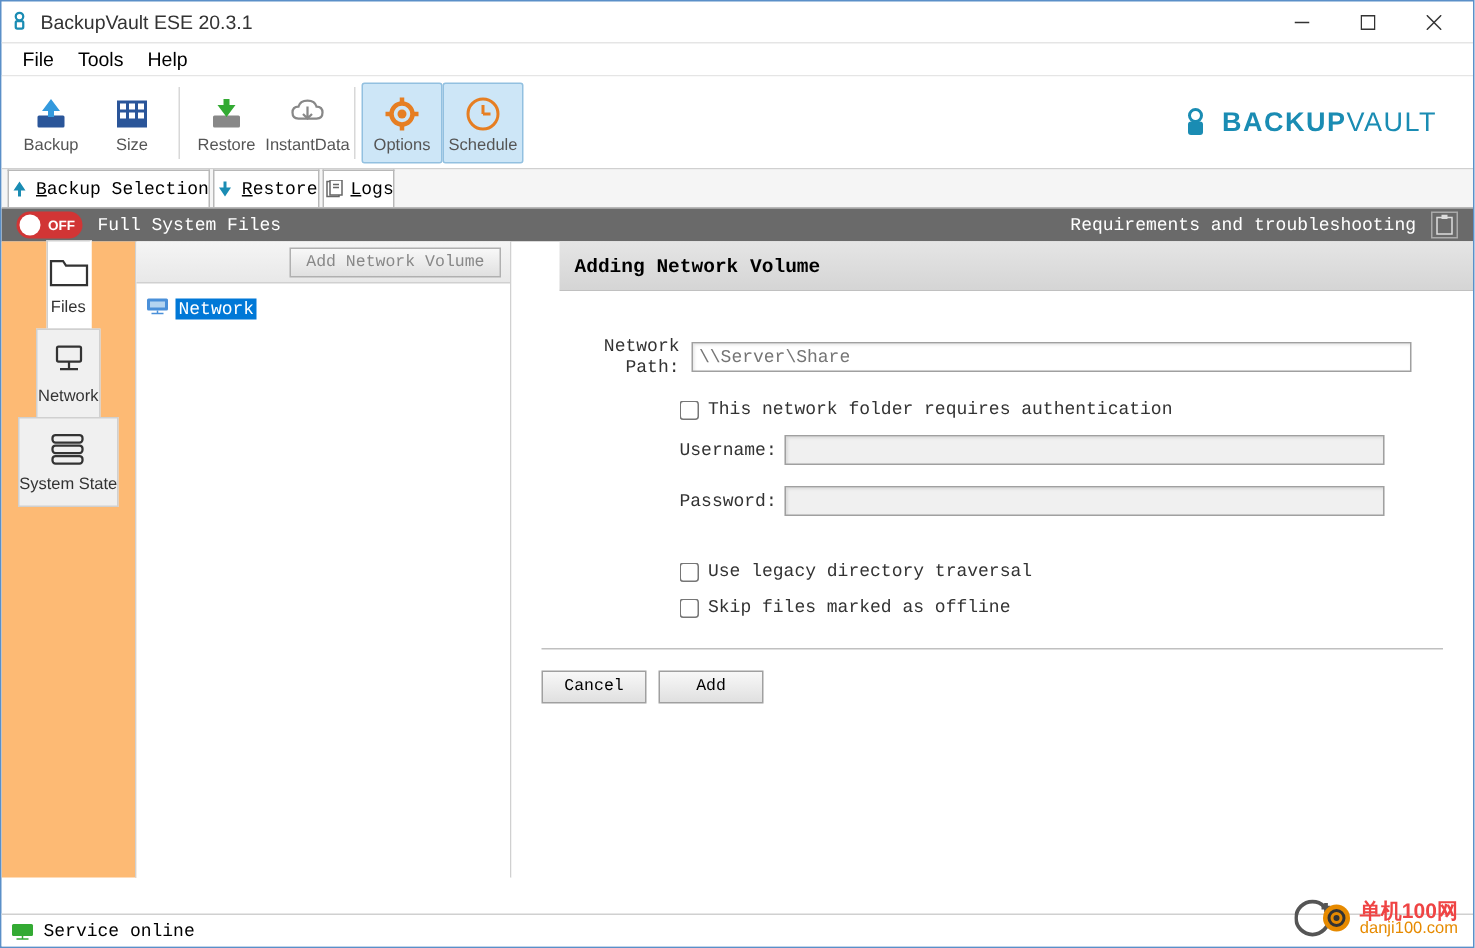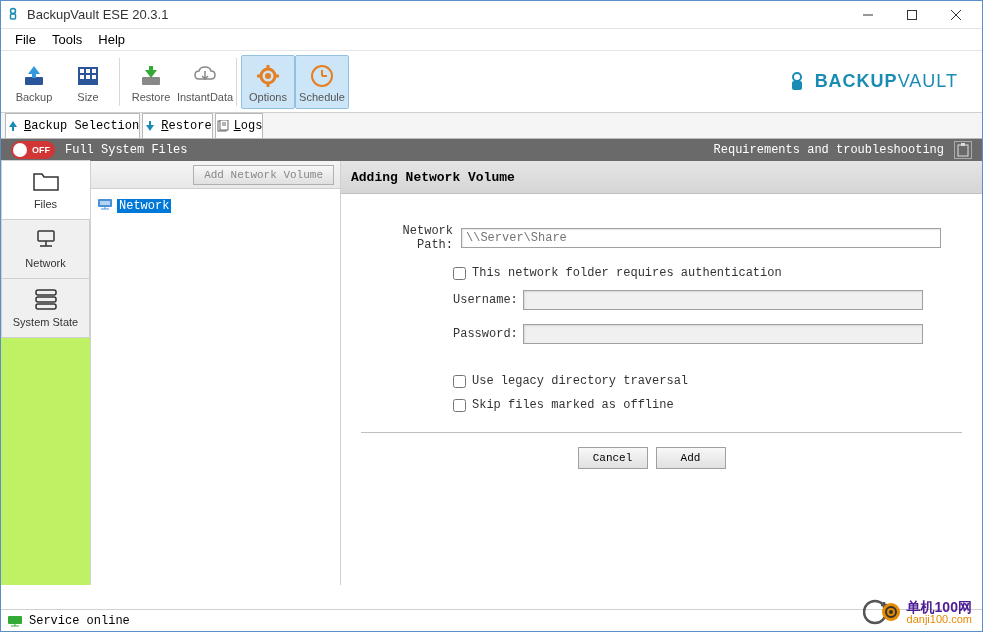--- a/index.html
+++ b/index.html
@@ -29,53 +29,53 @@
 
 .greybar { height: 22px; background: #6a6a6a; display: flex; align-items: center; padding: 0 10px; color: #fff; font-family: "Courier New", monospace; font-size: 12px; }
 .toggle-off { width: 44px; height: 18px; background: #d13535; border-radius: 9px; display: flex; align-items: center; padding: 0 2px; margin-right: 10px; position: relative; }
 .toggle-off .knob { width: 14px; height: 14px; background: #fff; border-radius: 50%; }
 .toggle-off .lbl { position: absolute; right: 5px; color: #fff; font-size: 9px; font-family: Arial; font-weight: bold; }
 .greybar .req-link { margin-left: auto; cursor: default; }
 .greybar .clip-icon { width: 18px; height: 18px; border: 1px solid #aaa; margin-left: 10px; display: flex; align-items: center; justify-content: center; }
 
 .workarea { display: flex; height: 424px; }
 
-.side-tabs { width: 90px; background: #bef264; display: flex; flex-direction: column; border-right: 1px solid #d0d0d0; }
+.side-tabs { width: 90px; background: #fdba74; display: flex; flex-direction: column; border-right: 1px solid #d0d0d0; align-items: center; }
 .side-tab { height: 60px; display: flex; flex-direction: column; align-items: center; justify-content: center; border: 1px solid #d0d0d0; margin: -1px 0 0 0; cursor: default; gap: 4px; font-size: 11px; color: #333; }
 .side-tab.active { background: #fff; border-right: 1px solid #fff; }
 .side-tab:not(.active) { background: #f0f0f0; }
 
 .tree-panel { width: 250px; background: #fff; border-right: 1px solid #d0d0d0; display: flex; flex-direction: column; }
 .tree-header { height: 28px; background: linear-gradient(#f5f5f5,#e8e8e8); border-bottom: 1px solid #d0d0d0; display: flex; align-items: center; justify-content: flex-end; padding: 0 6px; }
 .tree-header .add-btn { border: 1px solid #b0b0b0; background: linear-gradient(#f8f8f8,#e0e0e0); padding: 3px 10px; font-family: "Courier New", monospace; font-size: 11px; color: #888; cursor: default; }
 .tree-body { flex: 1; padding: 8px 4px; }
 .tree-item { display: flex; align-items: center; gap: 4px; padding: 1px 2px; }
 .tree-item.selected .tree-label { background: #0078d7; color: #fff; padding: 0 2px; }
 .tree-label { font-family: "Courier New", monospace; font-size: 12px; }
 
 .form-panel { flex: 1; background: #fff; display: flex; flex-direction: column; }
-.form-header { height: 28px; background: linear-gradient(#e5e5e5,#d5d5d5); border-bottom: 1px solid #c0c0c0; display: flex; align-items: center; padding: 16px 10px; font-family: "Courier New", monospace; font-size: 13px; font-weight: bold; }
+.form-header { height: 28px; background: linear-gradient(#e5e5e5,#d5d5d5); border-bottom: 1px solid #c0c0c0; display: flex; align-items: center; padding: 16px 10px; font-family: "Courier New", monospace; font-size: 13px; font-weight: bold; margin-left: 32px; }
 .form-body { flex: 1; padding: 30px 20px 10px 20px; font-family: "Courier New", monospace; font-size: 12px; color: #333; }
 .form-row { display: flex; align-items: center; margin-bottom: 14px; }
 .form-row .row-label { width: 100px; text-align: right; padding-right: 8px; }
 .form-row input[type=text], .form-row input[type=password] { flex: 1; max-width: 480px; height: 20px; border: 1px solid #a0a0a0; padding: 0 4px; font-family: "Courier New", monospace; font-size: 12px; background: #fff; box-shadow: inset 1px 1px 2px rgba(0,0,0,0.1); }
 .form-row input[readonly] { background: #f0f0f0; }
 .form-indent { margin-left: 92px; }
 .chk-row { display: flex; align-items: center; gap: 6px; margin-bottom: 10px; margin-left: 92px; }
 .chk-row input[type=checkbox] { width: 13px; height: 13px; }
 .hr { height: 1px; background: #c0c0c0; margin: 20px 0 14px 0; }
-.btn-row { display: flex; justify-content: center; gap: 8px; padding-right: 20px; }
+.btn-row { display: flex; justify-content: flex-start; gap: 8px; padding-right: 20px; }
 .btn-row button { width: 70px; height: 22px; border: 1px solid #a0a0a0; background: linear-gradient(#f8f8f8,#e0e0e0); font-family: "Courier New", monospace; font-size: 11px; cursor: default; }
 
 .statusbar { position: absolute; bottom: 0; left: 0; right: 0; height: 22px; border-top: 1px solid #d0d0d0; display: flex; align-items: center; padding: 0 6px; font-family: "Courier New", monospace; font-size: 12px; background: #fff; }
 .statusbar .status-icon { width: 16px; height: 12px; margin-right: 6px; }
 
 .watermark { position: absolute; bottom: 4px; right: 10px; display: flex; align-items: center; gap: 6px; font-family: "Microsoft YaHei", Arial; }
 .watermark .wm-text { display: flex; flex-direction: column; align-items: flex-start; line-height: 1; }
-.watermark .wm-top { color: #4c1d95; font-size: 14px; font-weight: bold; }
+.watermark .wm-top { color: #ef4444; font-size: 14px; font-weight: bold; }
 .watermark .wm-bot { color: #e68a00; font-size: 11px; }
 </style>
 </head>
 <body>
 
 <div class="titlebar">
   <span class="logo">
     <svg viewBox="0 0 16 16">
         <circle cx="8" cy="4" r="2.5" fill="none" stroke="#1a8cb3" stroke-width="1.5"></circle>
         <rect x="5.5" y="7" width="5" height="5" rx="1" fill="none" stroke="#1a8cb3" stroke-width="1.5"></rect>

